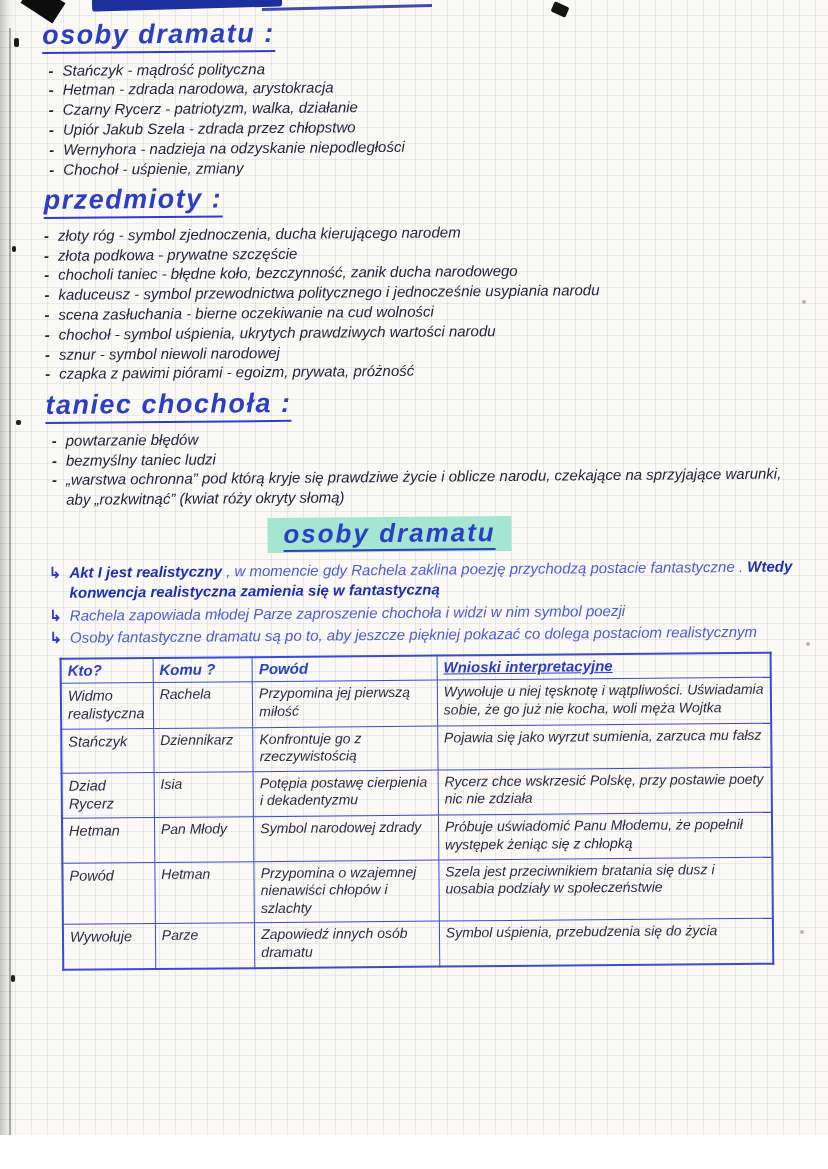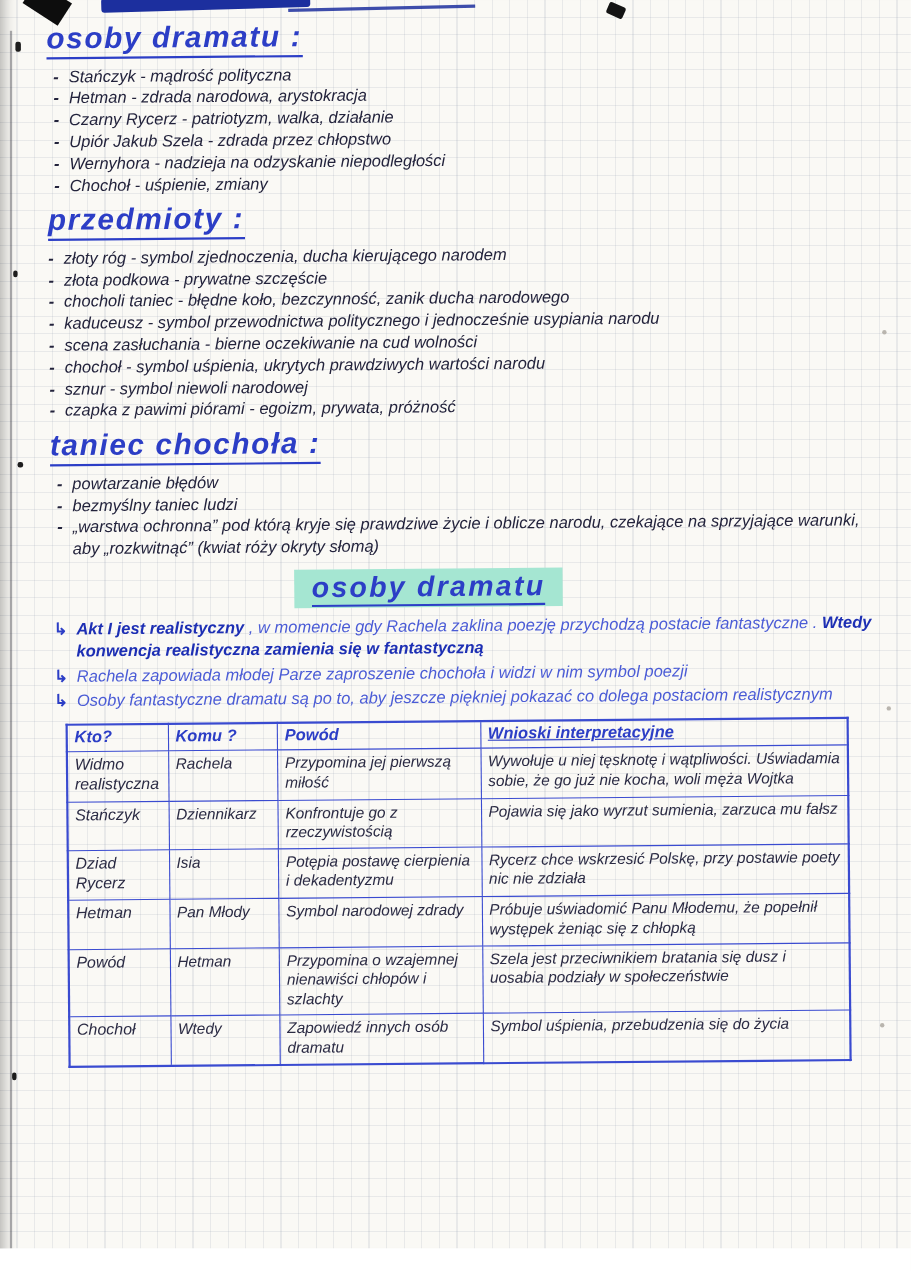--- a/index.html
+++ b/index.html
@@ -238,22 +238,22 @@
           <td>Symbol narodowej zdrady</td>
           <td>Próbuje uświadomić Panu Młodemu, że popełnił występek żeniąc się z chłopką</td>
         </tr>
         <tr>
           <td class="c0">Powód</td>
           <td>Hetman</td>
           <td>Przypomina o wzajemnej nienawiści chłopów i szlachty</td>
           <td>Szela jest przeciwnikiem bratania się dusz i uosabia podziały w społeczeństwie</td>
         </tr>
         <tr>
-          <td class="c0">Chochoł</td>
-          <td>Wtedy</td>
+          <td class="c0">Wywołuje</td>
+          <td>Parze</td>
           <td>Zapowiedź innych osób dramatu</td>
           <td>Symbol uśpienia, przebudzenia się do życia</td>
         </tr>
       </tbody>
     </table>
 
   </div>
 </div>
 
 </body></html>

